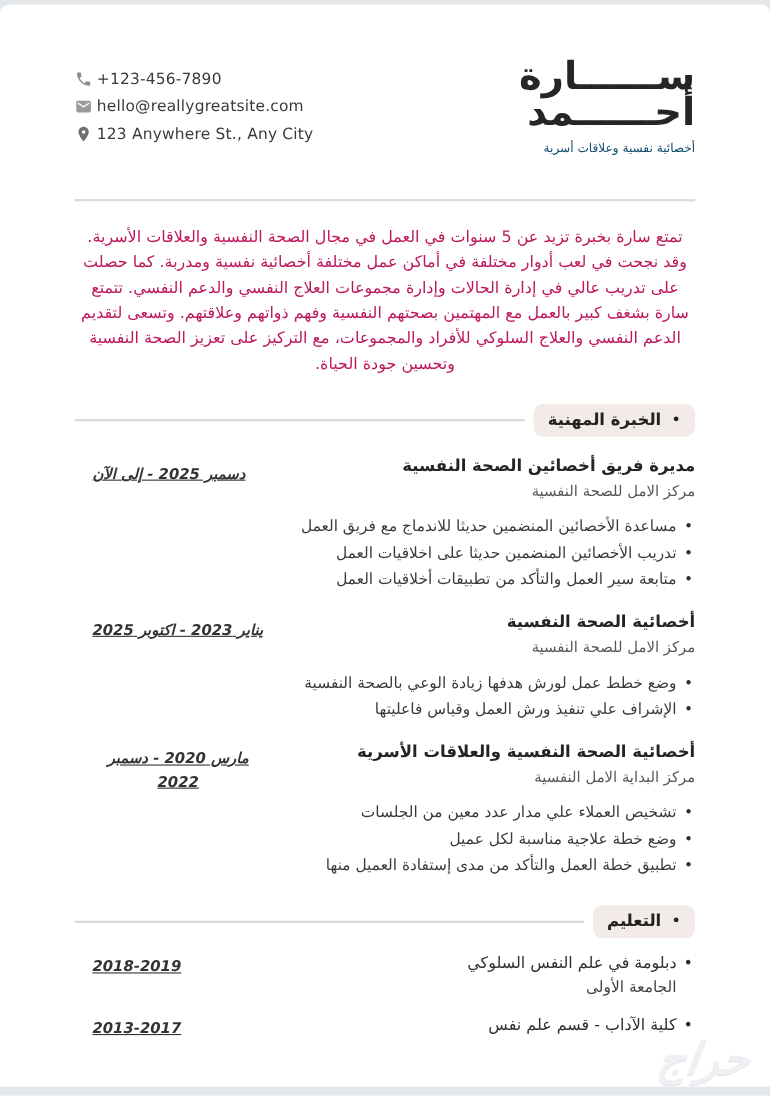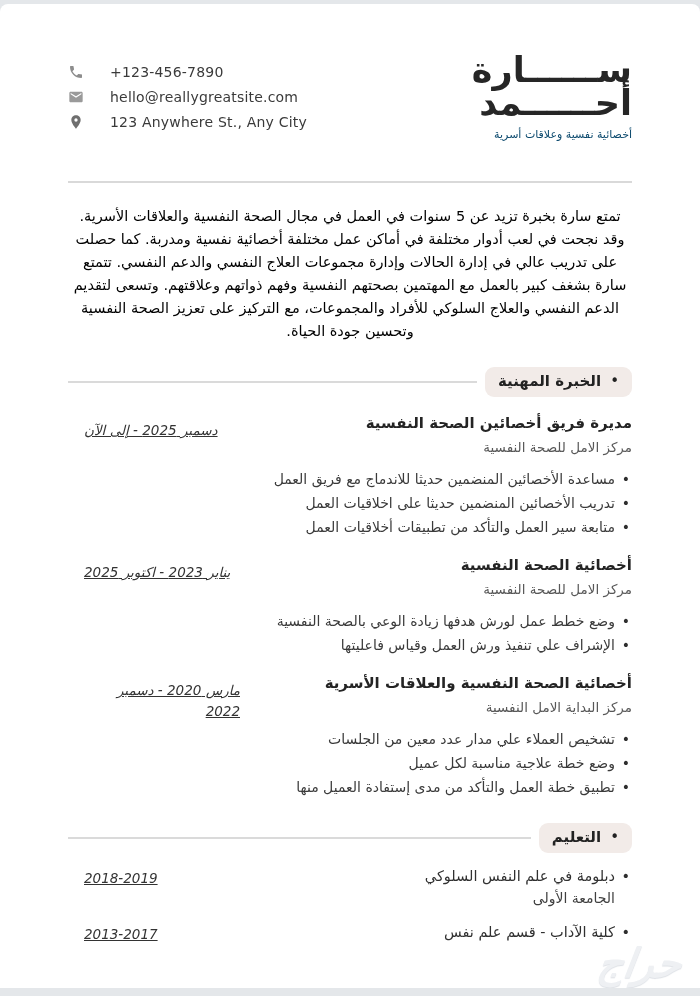--- a/index.html
+++ b/index.html
@@ -14,53 +14,53 @@
     position:absolute; left:0; right:0; top:4px; bottom:8px;
     background:#ffffff;
     border-radius:8px 8px 0 0;
     overflow:hidden;
   }
   .content { padding:0 68px; }
 
   
   .header { padding-top:50px; display:flex; justify-content:space-between; align-items:flex-start; }
   .contacts { display:flex; flex-direction:column; gap:9px; padding-top:10px; }
-  .contact-row { display:flex; align-items:center; gap:26px;text-align:center; }
+  .contact-row { display:flex; align-items:center; gap:4px;text-align:center; }
   .contact-row svg { width:16px; height:16px; flex:0 0 16px; }
   .contact-text { font-size:14px; color:#3a3a3a; letter-spacing:.2px; }
   .name-block { text-align:right; direction:rtl; }
   .name { font-size:35px; font-weight:bold; color:#262626; line-height:33px; }
   .job-title { margin-top:8px; font-size:11px; color:#0c4a6e; }
 
   
   .divider { height:2px; background:#d9d9d9; margin-top:40px; }
 
   
   .summary {
     margin-top:22px; direction:rtl; text-align:center;
-    font-size:14.5px; line-height:23px; color:#000000;
+    font-size:14.5px; line-height:23px; color:#be185d;
   }
 
   
   .section-header { margin-top:24px; direction:rtl; display:flex; align-items:center; }
   .section-pill {
     background:#f2ebe8; border-radius:9px; padding:5px 13px 7px;
     display:flex; align-items:center; gap:9px; flex:0 0 auto;
   }
   .section-bullet { font-size:15px; color:#222; line-height:1; }
   .section-title { font-size:15px; font-weight:bold; color:#222; }
   .section-line { flex:1 1 auto; height:1.5px; background:#dadada; margin-right:8px; }
 
   
   .entry { display:flex; direction:ltr; margin-top:16px; }
   .date-col { flex:0 0 172px; padding:7px 0 0 16px; }
   .date {
-    direction:rtl; text-align:right; unicode-bidi:plaintext;
+    direction:rtl; text-align:center; unicode-bidi:plaintext;
     font-size:13.5px; font-style:italic; color:#333;
-    text-decoration:underline; line-height:21px; display:inline-block;
+    text-decoration:underline; line-height:21px; display:inline-block;font-weight:bold;
   }
   .entry-body { flex:1 1 auto; direction:rtl; text-align:right; }
   .entry-title { font-size:15px; font-weight:bold; color:#242424; line-height:21px; }
   .entry-company { margin-top:3px; font-size:13.5px; color:#585858; line-height:20px; }
   ul.bullets { margin-top:10px; list-style:none; }
   ul.bullets li {
     position:relative; padding-right:17px; font-size:14px; color:#3a3a3a; line-height:24px;
   }
   ul.bullets li::before { content:"•"; position:absolute; right:2px; top:0; color:#2e2e2e; }
 

